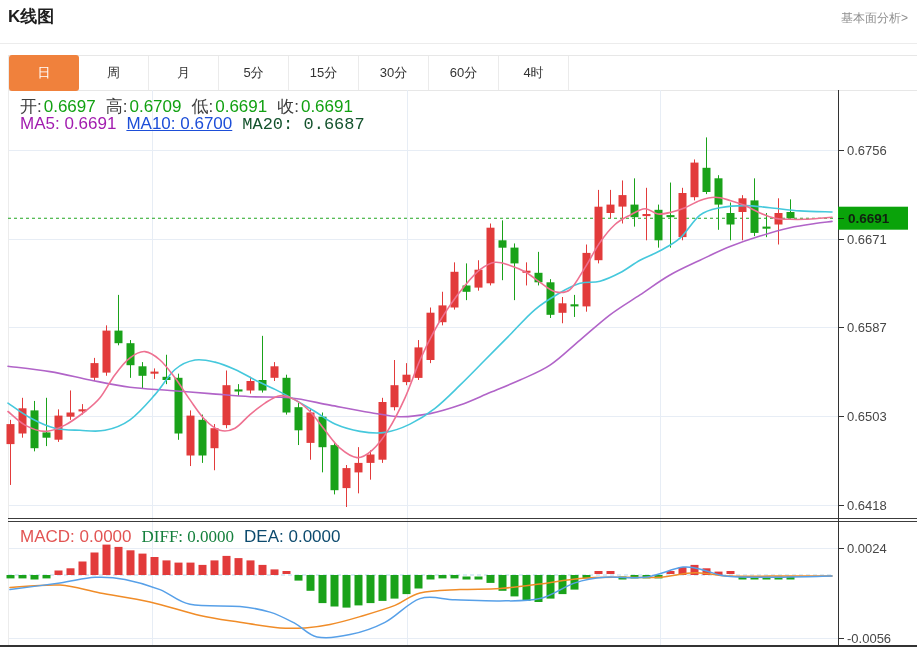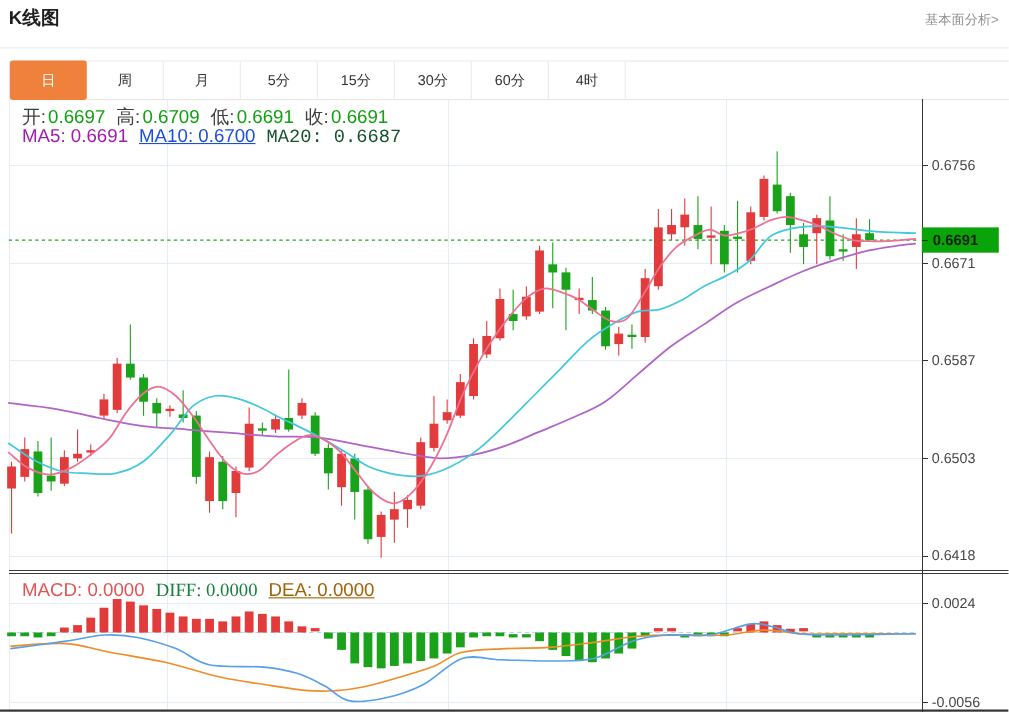--- a/index.html
+++ b/index.html
@@ -34,21 +34,21 @@
       <div class="tab">周</div>
       <div class="tab">月</div>
       <div class="tab">5分</div>
       <div class="tab">15分</div>
       <div class="tab">30分</div>
       <div class="tab">60分</div>
       <div class="tab">4时</div>
     </div>
   <div class="legend" id="lg-ohlc"><span class="lg-item"><span style="color: rgb(62, 62, 62);">开:</span><span class="val" style="color: rgb(18, 161, 18);">0.6697</span></span><span class="lg-item"><span style="color: rgb(62, 62, 62);">高:</span><span class="val" style="color: rgb(18, 161, 18);">0.6709</span></span><span class="lg-item"><span style="color: rgb(62, 62, 62);">低:</span><span class="val" style="color: rgb(18, 161, 18);">0.6691</span></span><span class="lg-item"><span style="color: rgb(62, 62, 62);">收:</span><span class="val" style="color: rgb(18, 161, 18);">0.6691</span></span></div>
   <div class="legend" id="lg-ma"><span class="lg-item" style="color: #a21caf;">MA5: 0.6691</span><span class="lg-item" style="color: #1d4ed8; text-decoration: underline;">MA10: 0.6700</span><span class="lg-item" style="color: #14532d; font-family: Liberation Mono, monospace;">MA20: 0.6687</span></div>
-  <div class="legend" id="lg-macd"><span class="lg-item" style="color: rgb(226, 84, 83);">MACD: 0.0000</span><span class="lg-item" style="color: #15803d; font-family: Liberation Serif, serif;">DIFF: 0.0000</span><span class="lg-item" style="color: #a16207; text-decoration: underline;">DEA: 0.0000</span></div>
+  <div class="legend" id="lg-macd"><span class="lg-item" style="color: rgb(226, 84, 83);">MACD: 0.0000</span><span class="lg-item" style="color: #15803d; font-family: Liberation Serif, serif;">DIFF: 0.0000</span><span class="lg-item" style="color: #0c4a6e;">DEA: 0.0000</span></div>
   <svg id="chart-svg" width="917" height="651">
       <line x1="8" y1="150.5" x2="838" y2="150.5" stroke="#e7edf5" stroke-width="1" shape-rendering="crispEdges"></line>
       <line x1="8" y1="239.5" x2="838" y2="239.5" stroke="#e7edf5" stroke-width="1" shape-rendering="crispEdges"></line>
       <line x1="8" y1="327.5" x2="838" y2="327.5" stroke="#e7edf5" stroke-width="1" shape-rendering="crispEdges"></line>
       <line x1="8" y1="416.5" x2="838" y2="416.5" stroke="#e7edf5" stroke-width="1" shape-rendering="crispEdges"></line>
       <line x1="8" y1="505.5" x2="838" y2="505.5" stroke="#e7edf5" stroke-width="1" shape-rendering="crispEdges"></line>
       <line x1="8" y1="548.5" x2="838" y2="548.5" stroke="#e7edf5" stroke-width="1" shape-rendering="crispEdges"></line>
       <line x1="8" y1="638.5" x2="838" y2="638.5" stroke="#e7edf5" stroke-width="1" shape-rendering="crispEdges"></line>
       <line x1="152.5" y1="90" x2="152.5" y2="645" stroke="#e7edf5" stroke-width="1" shape-rendering="crispEdges"></line>
       <line x1="407.5" y1="90" x2="407.5" y2="645" stroke="#e7edf5" stroke-width="1" shape-rendering="crispEdges"></line>

